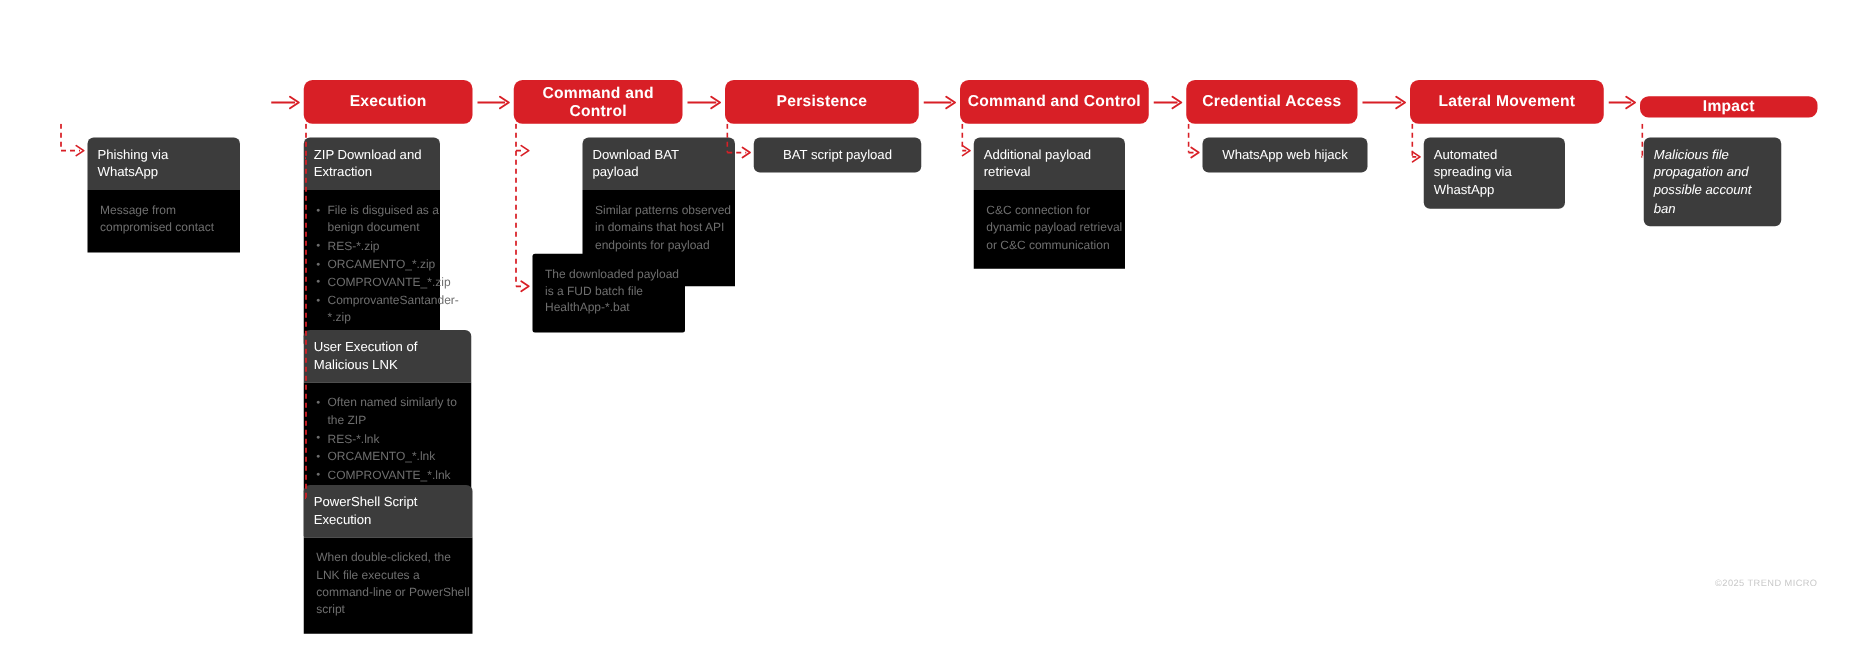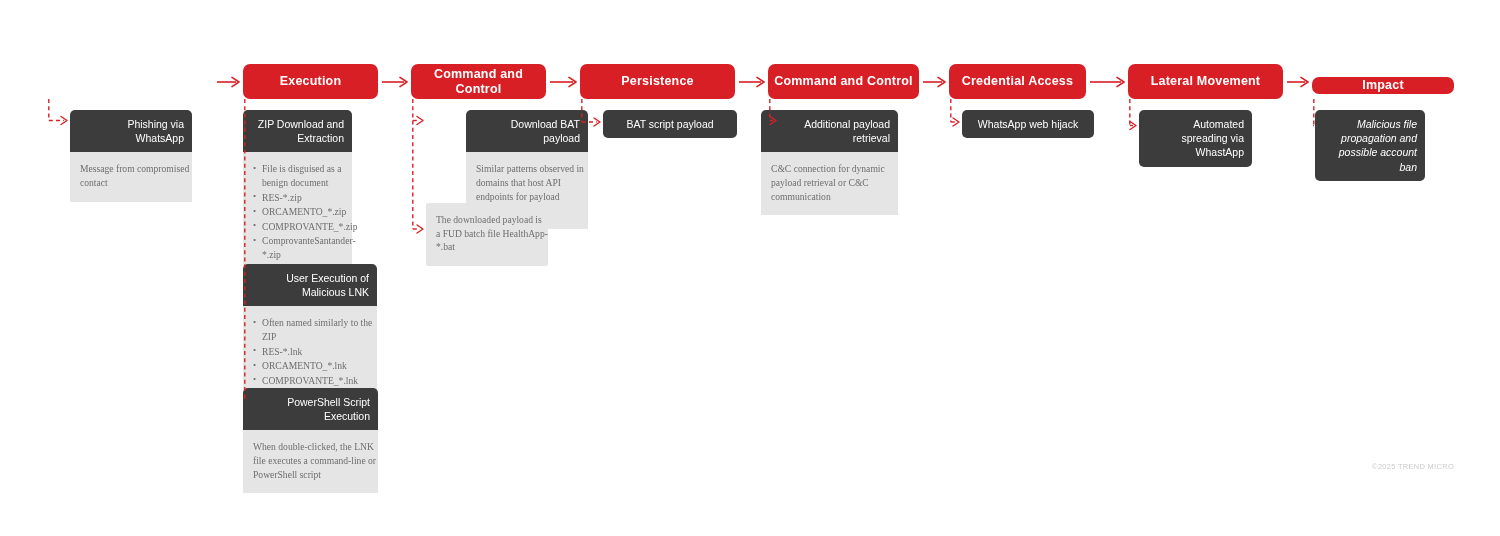--- a/index.html
+++ b/index.html
@@ -51,44 +51,43 @@
 
   
   .card {
     position: absolute;
     box-sizing: border-box;
   }
   .card-head {
     background: #3c3c3c;
     color: #ffffff;
     font-size: 10.5px;
-    text-align: right;
+    text-align: left;
     line-height: 1.35;
     padding: 7px 8px;
     box-sizing: border-box;
     display: flex;
     align-items: center;
     justify-content: center;
   }
   
   .card.has-body .card-head {
     border-radius: 5px 5px 0 0;
   }
   
   .card.solo .card-head {
     border-radius: 5px;
   }
   .card-body {
-    background: #e5e5e5;
+    background: #000000;
     color: #6e6e6e;
     font-size: 9.6px;
     line-height: 1.42;
     padding: 10px 0 12px 10px;
     box-sizing: border-box;
-    font-family: Liberation Serif, serif;
   }
   .card.no-head .card-body {
     border-radius: 2px;
   }
   .card-body p {
     margin: 0;
   }
   .card-body ul {
     margin: 0;
     padding: 0;
@@ -226,21 +225,21 @@
         <line x1="0.8" y1="23" x2="16" y2="23" stroke="#d81f26" stroke-width="1.4" stroke-dasharray="4 3.2"></line>
         <polyline points="13,19 19,23 13,27" fill="none" stroke="#d81f26" stroke-width="1.4" stroke-linecap="round" stroke-linejoin="round"></polyline>
       </svg></div>
     <div class="stage-header" style="left: 768px; top: 64px; width: 151px; height: 35px;">
       <span>Command and Control</span>
     </div>
     <div class="stage-arrow" style="left: 919px; top: 73.5px; width: 30px; height: 16px;"><svg width="30" height="16" viewBox="0 0 30 16">
         <line x1="4" y1="8" x2="23" y2="8" stroke="#d81f26" stroke-width="1.6"></line>
         <polyline points="19,3.4 26,8 19,12.6" fill="none" stroke="#d81f26" stroke-width="1.6" stroke-linecap="round" stroke-linejoin="round"></polyline>
       </svg></div>
-    <div class="card has-body" style="left: 761px; top: 110px; width: 137px;">
+    <div class="card has-body" style="left: 779px; top: 110px; width: 121px;">
       <div class="card-head" style="min-height: 21px;">Additional payload retrieval</div>
       <div class="card-body" style="min-height: 52px;">
         <p>C&amp;C connection for dynamic payload retrieval or C&amp;C communication</p>
       </div>
     </div>
     <div class="spine" style="left: 769px; top: 99px; width: 24px; height: 35.5px;"><svg width="24" height="35.5" viewBox="0 0 24 35.5">
         <line x1="0.8" y1="0" x2="0.8" y2="21.5" stroke="#d81f26" stroke-width="1.4" stroke-dasharray="4 3.2"></line>
         <line x1="0.8" y1="21.5" x2="4" y2="21.5" stroke="#d81f26" stroke-width="1.4" stroke-dasharray="4 3.2"></line>
         <polyline points="1,17.5 7,21.5 1,25.5" fill="none" stroke="#d81f26" stroke-width="1.4" stroke-linecap="round" stroke-linejoin="round"></polyline>
       </svg></div>

